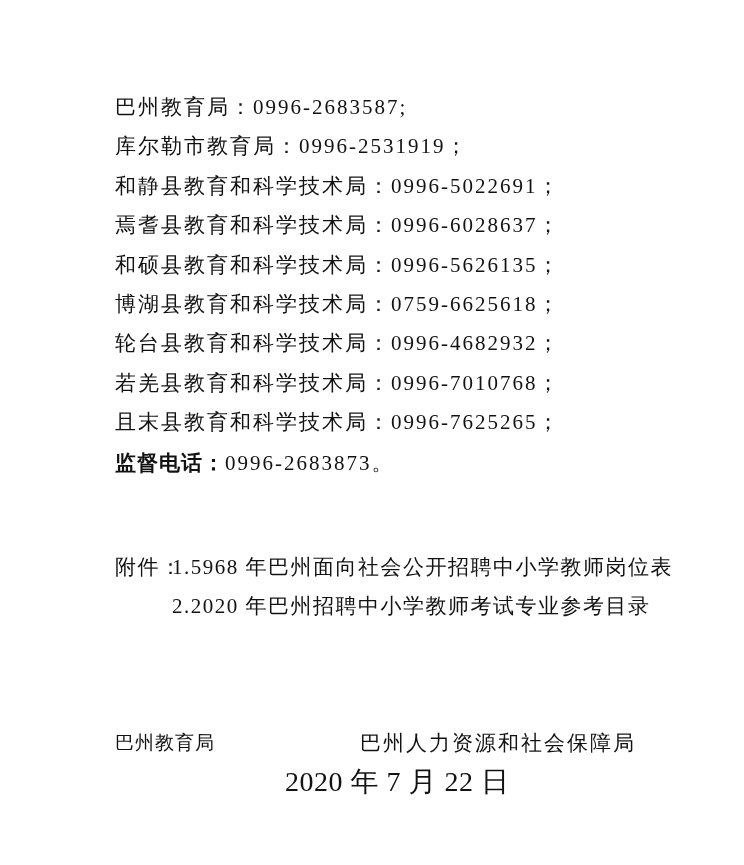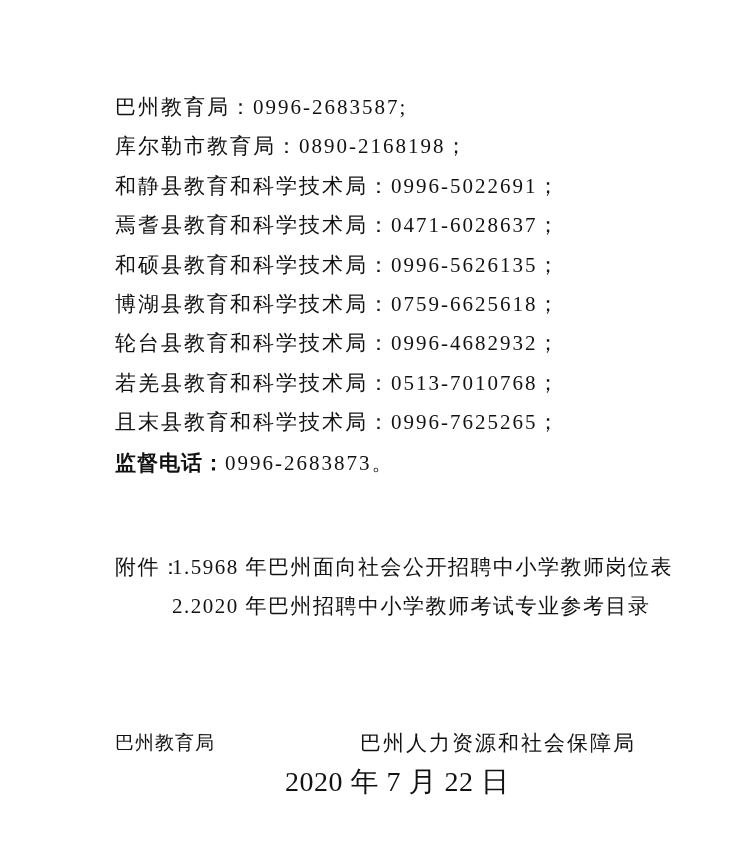--- a/index.html
+++ b/index.html
@@ -90,27 +90,27 @@
     white-space: nowrap;
   }
 </style>
 </head>
 <body>
 
 <div class="page">
 
   <div class="contact-list">
     <div class="contact-line">巴州教育局：0996-2683587;</div>
-    <div class="contact-line">库尔勒市教育局：0890-2168198；</div>
+    <div class="contact-line">库尔勒市教育局：0996-2531919；</div>
     <div class="contact-line">和静县教育和科学技术局：0996-5022691；</div>
-    <div class="contact-line">焉耆县教育和科学技术局：0471-6028637；</div>
+    <div class="contact-line">焉耆县教育和科学技术局：0996-6028637；</div>
     <div class="contact-line">和硕县教育和科学技术局：0996-5626135；</div>
     <div class="contact-line">博湖县教育和科学技术局：0759-6625618；</div>
     <div class="contact-line">轮台县教育和科学技术局：0996-4682932；</div>
-    <div class="contact-line">若羌县教育和科学技术局：0513-7010768；</div>
+    <div class="contact-line">若羌县教育和科学技术局：0996-7010768；</div>
     <div class="contact-line">且末县教育和科学技术局：0996-7625265；</div>
     <div class="supervision-line"><span class="sup-label">监督电话：</span><span class="sup-phone">0996-2683873。</span></div>
   </div>
 
   <div class="attachment">
     <span class="att-label">附件：</span>
     <div class="att-items">
       <div>1.5968 年巴州面向社会公开招聘中小学教师岗位表</div>
       <div>2.2020 年巴州招聘中小学教师考试专业参考目录</div>
     </div>

